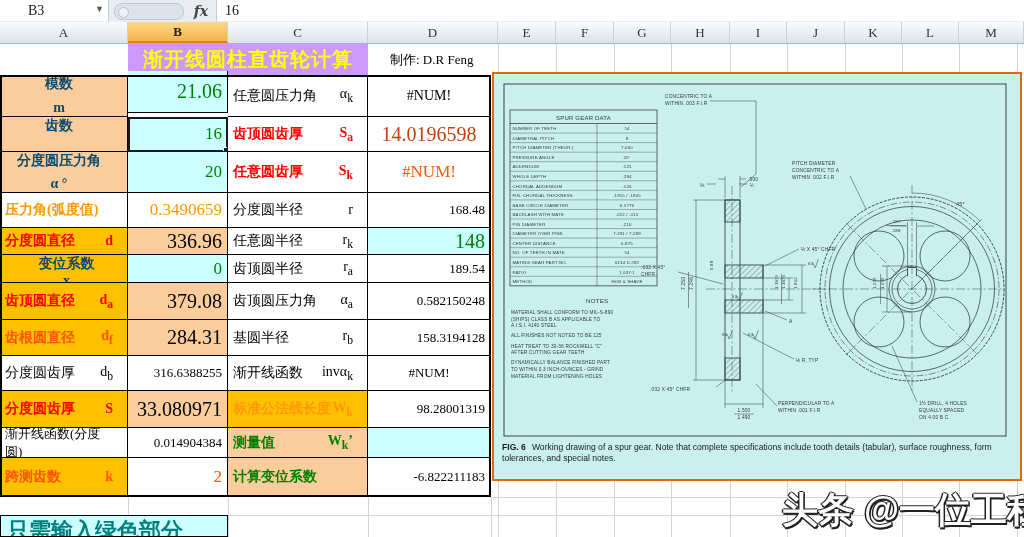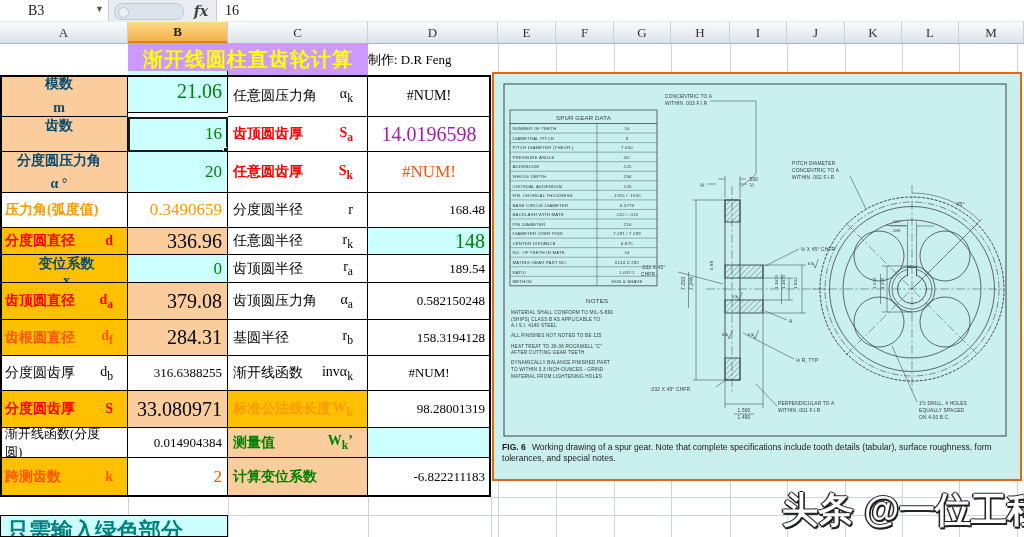--- a/index.html
+++ b/index.html
@@ -32,40 +32,40 @@
              border-bottom:2px solid #E08600;}
 
   
   #sheet{position:absolute;left:0;top:44px;width:1024px;height:493px;background:#fff;overflow:hidden;}
   .gl{position:absolute;background:#CDD4E0;}
 
   .title-cell{position:absolute;left:128px;top:0;width:240px;height:31px;background:#CC99FF;
               color:#FFFF00;font-weight:bold;font-size:20px;display:flex;align-items:center;
               justify-content:center;letter-spacing:1px;}
   .maker-cell{position:absolute;left:368px;top:0;width:130px;height:31px;color:#000;
-              font-size:13px;display:flex;align-items:center;box-sizing:border-box;}
+              font-size:13px;display:flex;align-items:center;padding-left:22px;box-sizing:border-box;}
 
   
   .cell{position:absolute;box-sizing:border-box;border-right:1px solid #000;border-bottom:1px solid #000;
         display:flex;align-items:center;background:#fff;font-size:14px;color:#000;overflow:hidden;}
   .lab{justify-content:space-between;padding:0 14px 0 5px;}
   .lab .sym{white-space:nowrap;}
   .val{justify-content:flex-end;padding-right:5px;}
   .val.center{justify-content:center;padding-right:0;}
   .tbl-border{position:absolute;left:0;top:31px;width:491px;height:422px;border:2px solid #000;
               box-sizing:border-box;pointer-events:none;}
   .bg-peach{background:#FBCD9C;}
   .bg-yellow{background:#FFC000;}
   .bg-cyan{background:#CCFFFF;}
   .c-blue{color:#0c4a6e;flex-direction:column;}
   .c-red{color:#FF0000;}
   .c-orange{color:#FF9900;}
   .c-orangered{color:#FF5500;}
   .c-green{color:#008000;}
-  .c-magenta{color:#a21caf;}
+  .c-magenta{color:#c2410c;}
   .bold{font-weight:bold;}
   .sz-big{font-size:20px;}
   .sz-med{font-size:17px;}
   .sz-small{font-size:13px;}
   .sel-cell{outline:2px solid #1a1a1a;outline-offset:-2px;z-index:3;}
   .handle{position:absolute;width:5px;height:5px;background:#1a1a1a;border:1px solid #fff;
           right:-3px;bottom:-3px;z-index:4;}
 
   
   .note-cell{position:absolute;left:0;top:471px;width:228px;height:22px;background:#CCFFFF;

